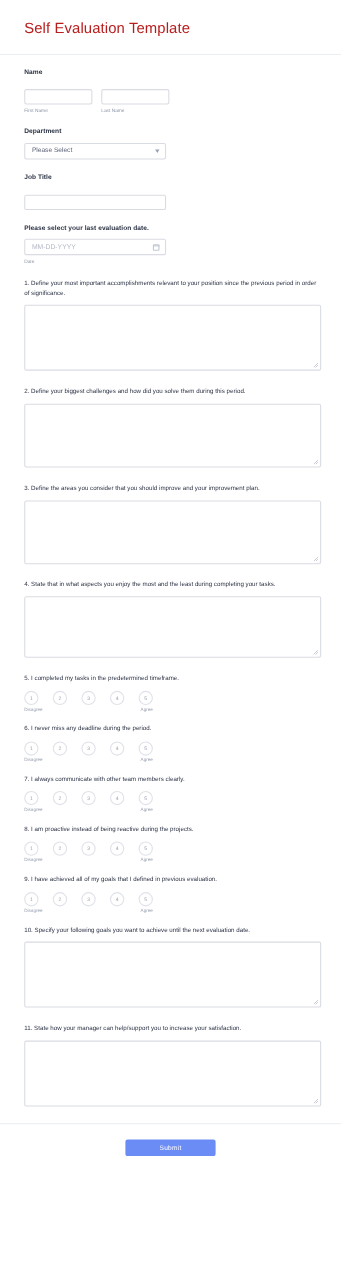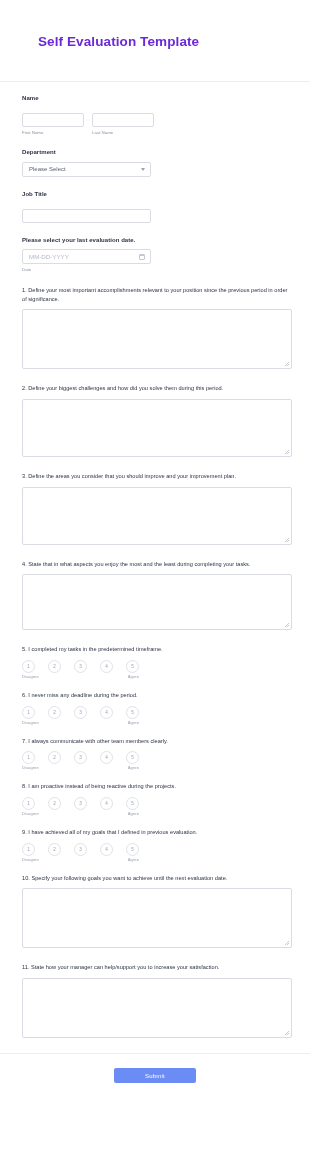--- a/index.html
+++ b/index.html
@@ -19,24 +19,24 @@
     width: 310px;
     background: #ffffff;
   }
   
   .form-header {
     padding: 18px 22px 14px 22px;
     border-bottom: 1px solid #eceef2;
   }
   .form-title {
     font-size: 13.5px;
-    font-weight: bold;
+    font-weight: normal;
     letter-spacing: 0.1px;
-    color: #6d28d9;
-    margin: 16px;
+    color: #b91c1c;
+    margin: 0;
     line-height: 1.25;
   }
   
   .form-body {
     padding: 12px 22px 0 22px;
   }
   .field {
     margin-bottom: 13px;
   }
   .field-label {

